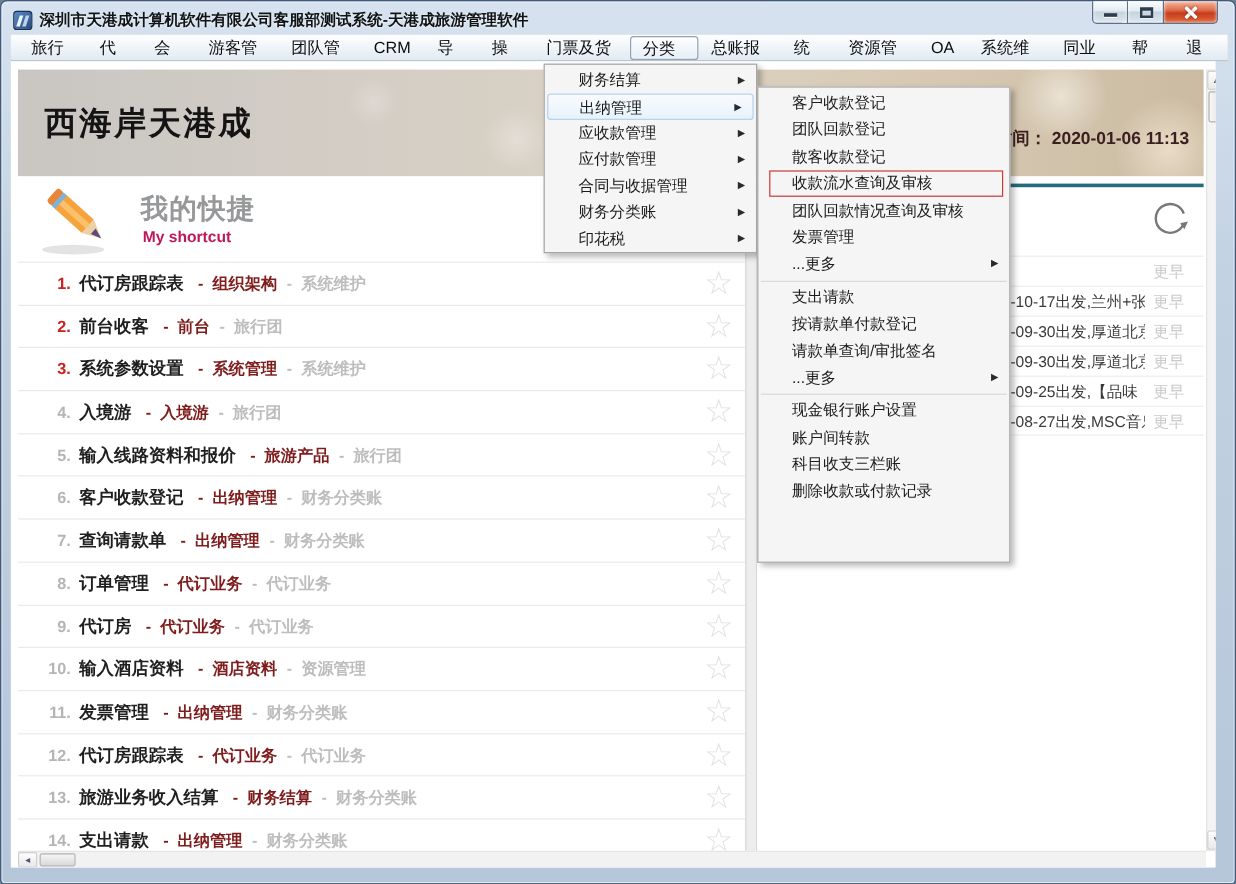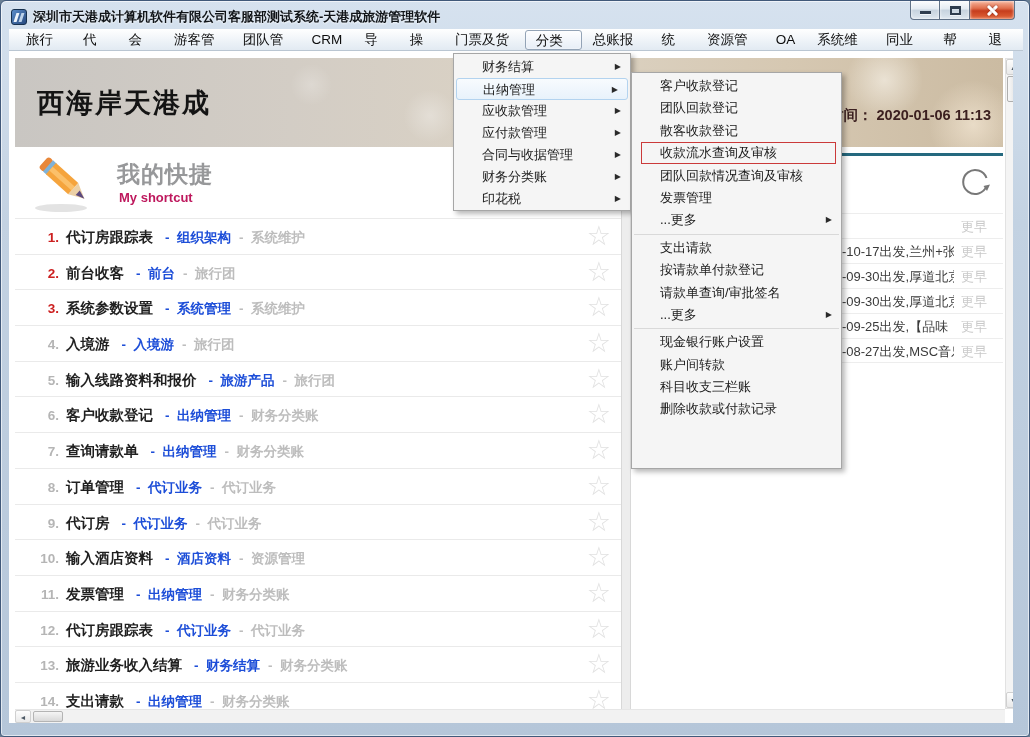--- a/index.html
+++ b/index.html
@@ -69,21 +69,21 @@
   .pencil-wrap { position:absolute; left:14px; top:4px; }
   .sc-title { position:absolute; left:102px; top:12px; font-size:23px; font-weight:bold; color:#97989a; letter-spacing:1px; }
   .sc-sub { position:absolute; left:104px; top:43px; font-size:13px; font-weight:bold; color:#be185d; }
 
   .sc-row { position:relative; height:35.7px; line-height:35.7px; border-top:1px solid #eaeaea;
     padding-left:14px; white-space:nowrap; overflow:hidden; }
   .sc-num { display:inline-block; width:30px; text-align:right; margin-right:7px;
     font-size:13.5px; font-weight:bold; color:#b5b5b5; }
   .sc-num.hot { color:#cc2020; }
   .sc-label { font-size:14.5px; font-weight:bold; color:#1f1f1f; margin-right:12px; }
-  .sc-cat1 { font-size:13.5px; font-weight:bold; color:#1d4ed8; margin-right:8px; }
+  .sc-cat1 { font-size:13.5px; font-weight:bold; color:#7f1d1d; margin-right:8px; }
   .sc-cat2 { font-size:13.5px; font-weight:bold; color:#bdbdbd; }
   .sc-cat1::before { content:"-  "; white-space:pre; }
   .sc-cat2::before { content:"-  "; white-space:pre; }
   .sc-star { position:absolute; right:10px; top:0; font-size:27px; line-height:34px; color:#e1e1e1; cursor:pointer; }
 
   
   .divider-strip { position:absolute; left:612px; top:96px; width:10px; height:562px;
     background:#ededed; border-left:1px solid #d8d8d8; border-right:1px solid #d8d8d8; }
 
   

